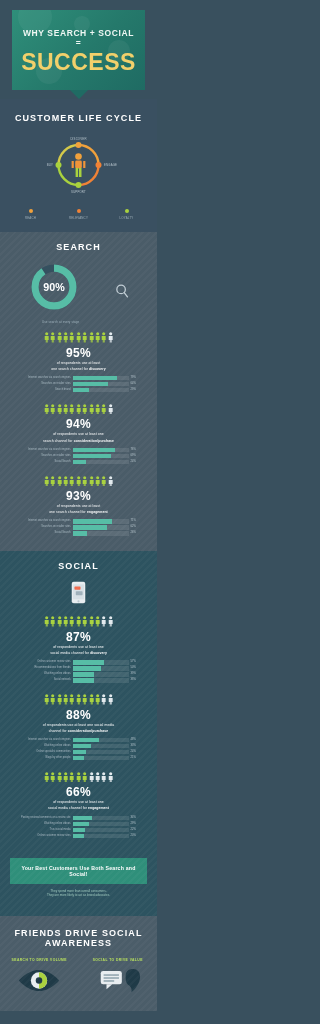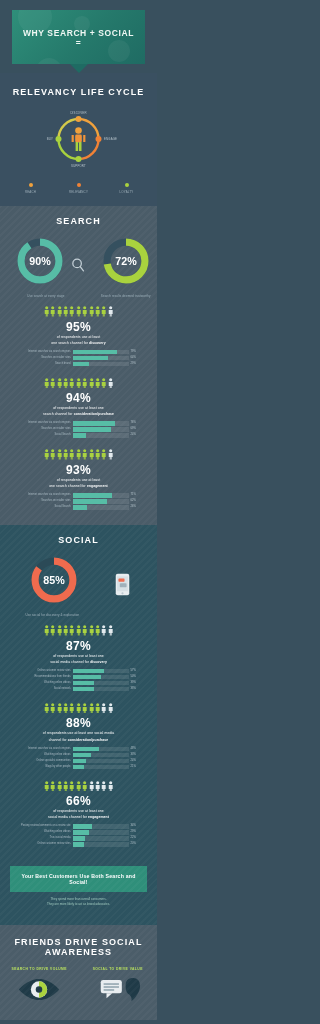--- a/index.html
+++ b/index.html
@@ -84,26 +84,27 @@
 
 <div class="page">
 
   <div class="sec hero">
     <div class="hero-card">
       <div class="bub" style="width:34px;height:34px;top:-10px;left:6px;"></div>
       <div class="bub" style="width:22px;height:22px;top:30px;left:96px;"></div>
       <div class="bub" style="width:16px;height:16px;top:6px;left:62px;"></div>
       <div class="bub" style="width:26px;height:26px;top:48px;left:24px;"></div>
       <div class="hero-k1">WHY SEARCH + SOCIAL =</div>
+      <div class="hero-k2">SUCCESS</div>
     </div>
     <div class="notch"></div>
   </div>
 
   <div class="sec bg-dark cycle-wrap">
-    <div class="sec-title">RELEVANCY LIFE CYCLE</div>
+    <div class="sec-title">CUSTOMER LIFE CYCLE</div>
     <svg class="cycle" viewBox="0 0 157 72">
       <path d="M78.5 16 A20 20 0 0 1 98.5 36" stroke="#f0a13c" stroke-width="2.4" fill="none"></path>
       <path d="M98.5 36 A20 20 0 0 1 78.5 56" stroke="#f08236" stroke-width="2.4" fill="none"></path>
       <path d="M78.5 56 A20 20 0 0 1 58.5 36" stroke="#a9d23e" stroke-width="2.4" fill="none"></path>
       <path d="M58.5 36 A20 20 0 0 1 78.5 16" stroke="#d3c94a" stroke-width="2.4" fill="none"></path>
       <circle cx="78.5" cy="16" r="3" fill="#f0a13c"></circle>
       <circle cx="98.5" cy="36" r="3" fill="#f08236"></circle>
       <circle cx="78.5" cy="56" r="3" fill="#a9d23e"></circle>
       <circle cx="58.5" cy="36" r="3" fill="#a9d23e"></circle>
       <text class="cyc-lbl" x="78.5" y="11" text-anchor="middle">DISCOVER</text>
@@ -143,28 +144,20 @@
           <text x="21" y="24.4" text-anchor="middle" font-size="9" font-weight="bold" fill="#fff" font-family="Liberation Sans, sans-serif">90%</text>
         </svg>
         <div class="donut-cap">Use search at every stage</div>
       </div>
       <div class="mid-icon">
         <svg viewBox="0 0 24 24" width="17" height="17">
           <circle cx="10" cy="9" r="6" fill="none" stroke="#c3cfd6" stroke-width="1.8"></circle>
           <line x1="14.4" y1="13.6" x2="19" y2="19.5" stroke="#c3cfd6" stroke-width="1.8" stroke-linecap="round"></line>
         </svg>
       </div>
-      <div class="donut-cell">
-        <svg viewBox="0 0 42 42" width="50" height="50">
-          <circle cx="21" cy="21" r="15.9" fill="none" stroke="#35505f" stroke-width="6"></circle>
-          <circle cx="21" cy="21" r="15.9" fill="none" stroke="#a9d23e" stroke-width="6" stroke-dasharray="71.9 28.1" transform="rotate(-90 21 21)"></circle>
-          <text x="21" y="24.4" text-anchor="middle" font-size="9" font-weight="bold" fill="#fff" font-family="Liberation Sans, sans-serif">72%</text>
-        </svg>
-        <div class="donut-cap">Search results deemed trustworthy</div>
-      </div>
     </div>
     <div id="search-stats">
         <div class="stat">
           <div class="people">
             <svg viewBox="0 0 8 16" width="5.4" height="10.5">
               <circle cx="4" cy="2.6" r="2.3" fill="#a9d23e"></circle>
               <path d="M1 6 h6 v6 h-1.6 v4 h-1.2 v-4 h-0.4 v4 h-1.2 v-4 h-1.6 z" fill="#a9d23e"></path>
             </svg>
             <svg viewBox="0 0 8 16" width="5.4" height="10.5">
               <circle cx="4" cy="2.6" r="2.3" fill="#a9d23e"></circle>
@@ -381,28 +374,20 @@
               <div class="bar-val">26%</div>
             </div>
           </div>
         </div>
       </div>
   </div>
 
   <div class="sec bg-teal stripes" style="padding:10px 0 8px;">
     <div class="sec-title">SOCIAL</div>
     <div class="donut-row">
-      <div class="donut-cell">
-        <svg viewBox="0 0 42 42" width="50" height="50">
-          <circle cx="21" cy="21" r="15.9" fill="none" stroke="#2b4a57" stroke-width="6"></circle>
-          <circle cx="21" cy="21" r="15.9" fill="none" stroke="#ef6b4e" stroke-width="6" stroke-dasharray="84.9 15.1" transform="rotate(-90 21 21)"></circle>
-          <text x="21" y="24.4" text-anchor="middle" font-size="9" font-weight="bold" fill="#fff" font-family="Liberation Sans, sans-serif">85%</text>
-        </svg>
-        <div class="donut-cap">Use social for discovery &amp; exploration</div>
-      </div>
       <div class="mid-icon">
         <svg viewBox="0 0 22 34" width="15" height="23">
           <rect x="1" y="1" width="20" height="32" rx="3" fill="#e8edf0"></rect>
           <rect x="3" y="5" width="16" height="22" fill="#d7e0e5"></rect>
           <rect x="5" y="8" width="9" height="5" rx="1" fill="#ef6b4e"></rect>
           <rect x="7" y="15" width="10" height="6" rx="1" fill="#9fb0ba"></rect>
           <circle cx="11" cy="30" r="1.6" fill="#b9c6ce"></circle>
         </svg>
       </div>
     </div>

